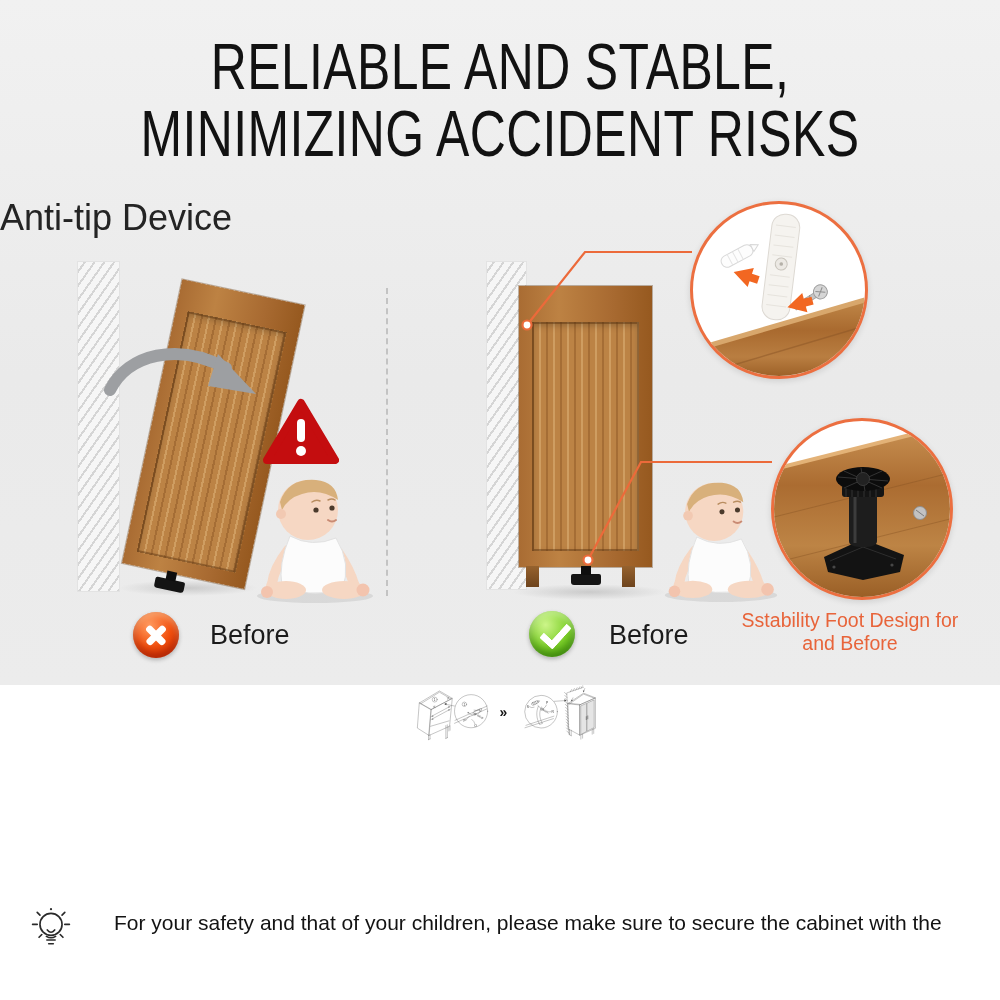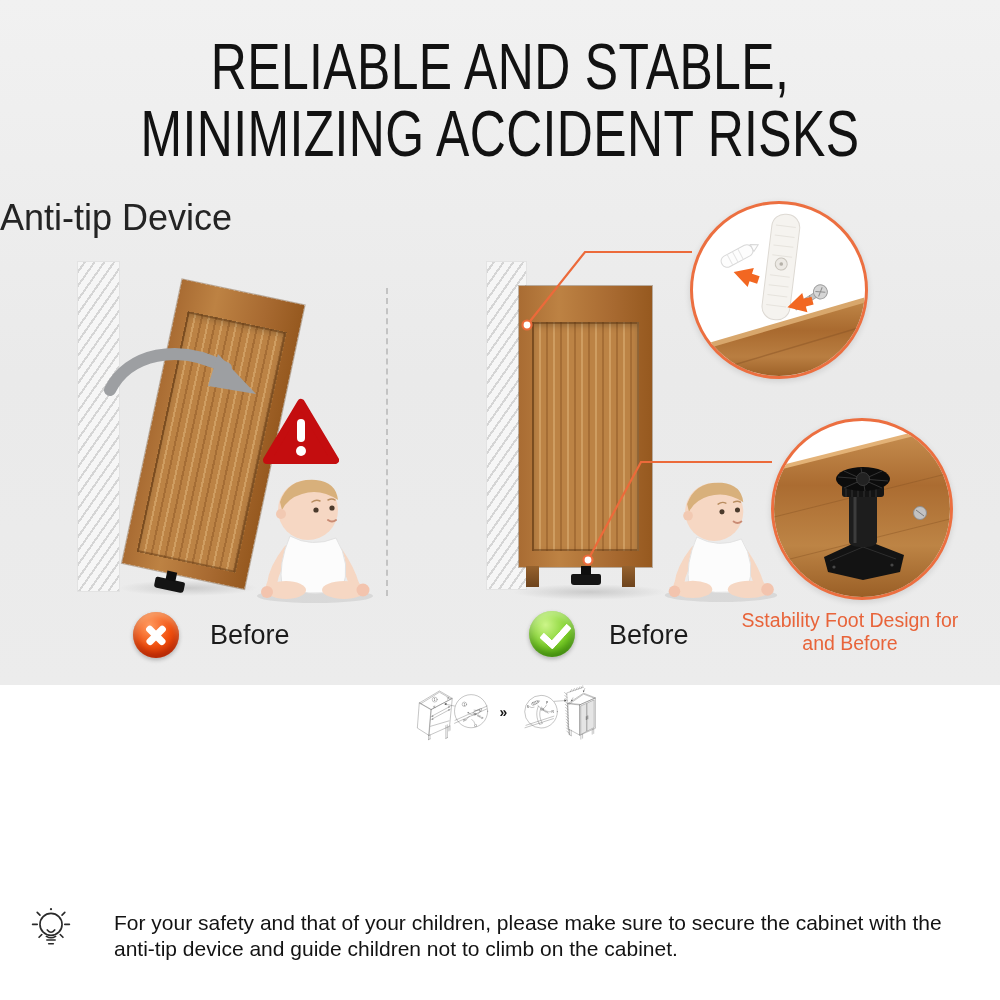--- a/index.html
+++ b/index.html
@@ -385,16 +385,15 @@
       <circle cx="25" cy="20" r="12"></circle>
       <path d="M21,26 q4,5 8,0"></path>
       <path d="M20,33 q5,3 10,0 M20.5,37 h9 M22.5,41 h5"></path>
       <path d="M10,7 l3,3 M40,7 l-3,3 M5,20 h5 M45,20 h-5 M12,34 l3,-3 M38,34 l-3,-3"></path>
     </g>
     <circle cx="25" cy="3.5" r="1.2" fill="#2a2a2a"></circle>
   </svg>
 
   <div class="note-text">
     <span>For your safety and that of your children, please make sure to secure the cabinet with the</span>
-    <span>anti-tip device and guide children not to climb on the cabinet.</span>
   </div>
 
 </div>
 
 </body></html>

